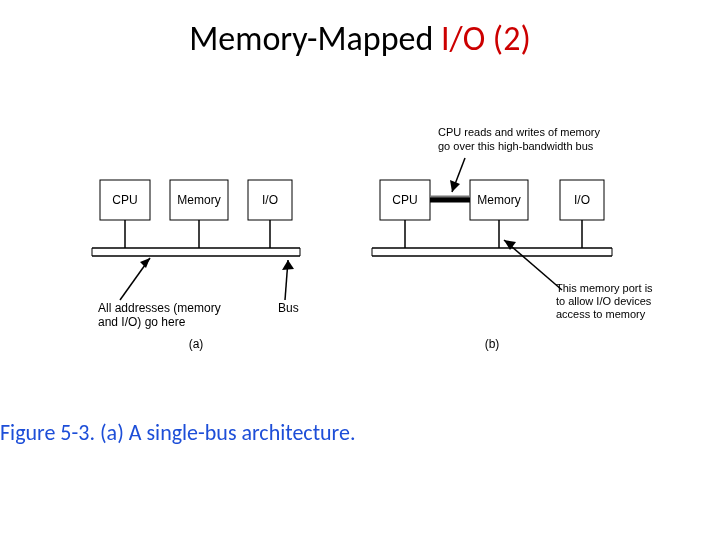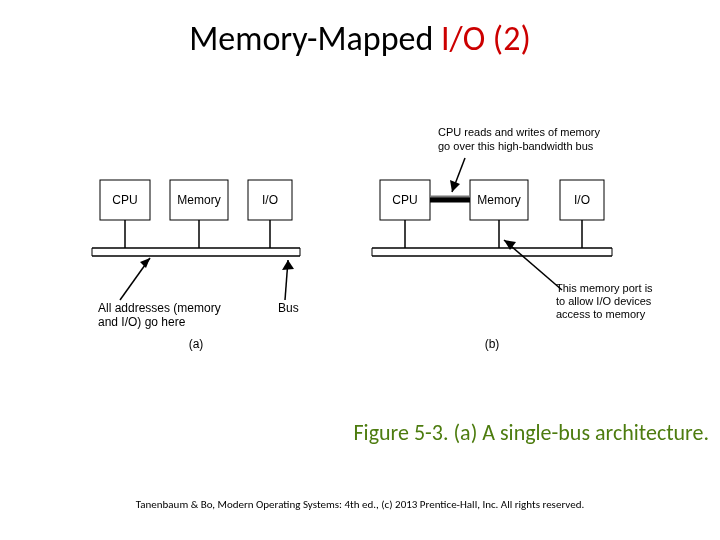--- a/index.html
+++ b/index.html
@@ -8,21 +8,21 @@
   .title .red{color:#cc0000;}
   .stage{position:absolute;left:0;right:0;top:110px;height:260px;}
   svg{width:720px;height:260px;}
   .box{fill:#fff;stroke:#000;stroke-width:1;}
   .tick{stroke:#000;stroke-width:1;}
   .wire{stroke:#000;stroke-width:1.5;fill:none;}
   .thick{stroke:#000;stroke-width:5;fill:none;}
   .mid{stroke:#777;stroke-width:5;}
   .lbl{font-family:Arial,sans-serif;font-size:12px;fill:#000;}
   .small{font-size:11px;}
-  .caption{position:absolute;left:0;right:11px;top:420px;text-align:right;font-size:22px;color:#4d7c0f;line-height:1.15;}
+  .caption{position:absolute;left:0;right:0;top:420px;text-align:left;font-size:22px;color:#1d4ed8;line-height:1.15;}
   .footer{position:absolute;left:0;right:0;top:498px;text-align:center;font-size:11px;color:#000;}
 </style>
 </head>
 <body>
 
 <div class="slide">
   <div class="title">
     <span>Memory-Mapped </span><span class="red">I/O (2)</span>
   </div>
 
@@ -95,14 +95,13 @@
 
         <text class="lbl" x="492" y="238" text-anchor="middle">(b)</text>
       </g>
     </svg>
   </div>
 
   <div class="caption">
     <div>Figure 5-3. (a) A single-bus architecture.</div>
   </div>
 
-  <div class="footer">Tanenbaum &amp; Bo, Modern Operating Systems: 4th ed., (c) 2013 Prentice-Hall, Inc. All rights reserved.</div>
 </div>
 
 </body></html>

